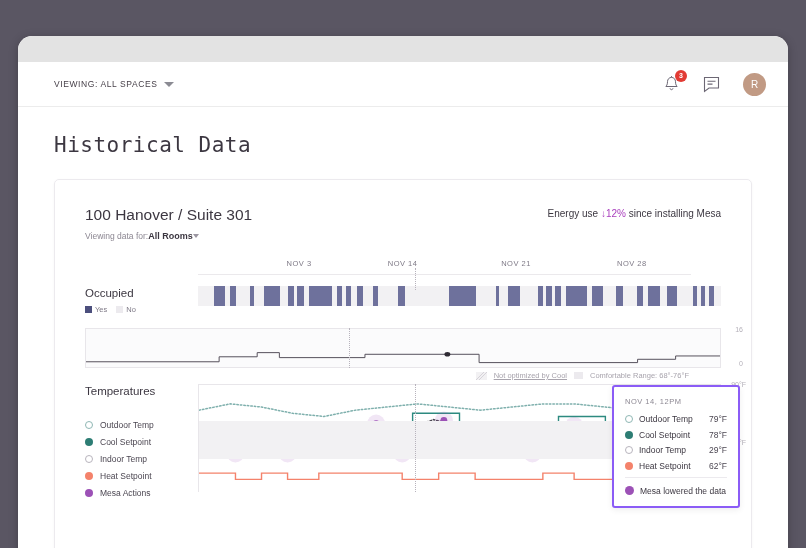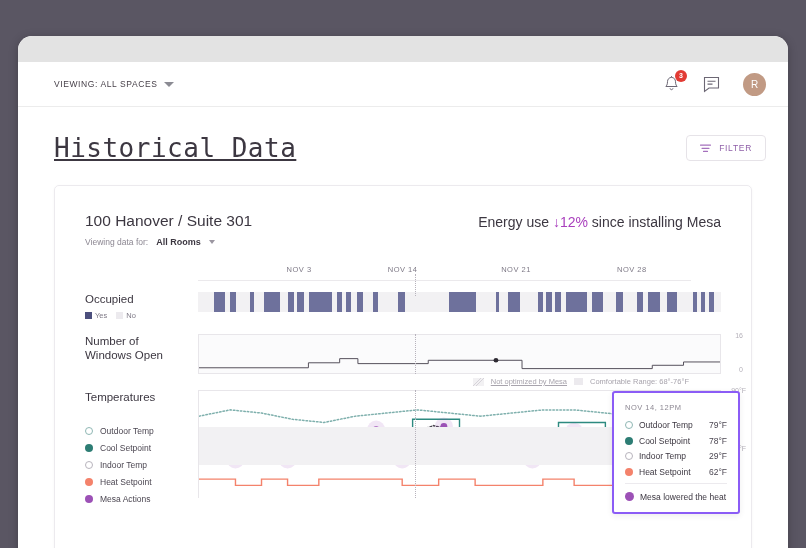--- a/index.html
+++ b/index.html
@@ -54,21 +54,21 @@
     align-items: center; justify-content: center;
     cursor: pointer;
   }
   
   #pagehead {
     display: flex; align-items: center;
     padding: 26px 22px 0 36px;
   }
   #pagetitle {
     font-family: "DejaVu Sans Mono", monospace;
-    font-size: 26px; color: #3c3741; letter-spacing: .5px; text-decoration: underline;
+    font-size: 21px; color: #3c3741; letter-spacing: .5px;
   }
   #filterbtn {
     margin-left: auto;
     border: 1px solid #e6e3e8; border-radius: 4px;
     background: #fff; padding: 7px 13px;
     display: flex; align-items: center; gap: 8px;
     cursor: pointer;
   }
   #filterbtn .lbl {
     font-size: 8.5px; letter-spacing: .7px; color: #8f5fa8;
@@ -81,30 +81,30 @@
     border-radius: 5px;
     height: 420px;
     box-shadow: 0 1px 3px rgba(0,0,0,.04);
     padding: 26px 30px 0 30px;
     position: relative;
   }
   .card-top { display: flex; align-items: flex-start; }
   .suite { font-size: 15.5px; color: #3c3741; }
   .viewfor {
     margin-top: 7px; font-size: 8.5px; color: #8c8792;
-    display: flex; align-items: center; gap: 8px;
+    display: flex; align-items: center; gap: 0;
   }
   .viewfor .val { color: #3c3741; font-size: 9px; cursor: pointer; font-weight: bold; }
   .caret-sm {
     width: 0; height: 0;
     border-left: 3.5px solid transparent;
     border-right: 3.5px solid transparent;
     border-top: 4px solid #9b96a1;
   }
-  .energy { margin-left: auto; font-size: 14px; color: #3c3741; padding-top: 2px; }
+  .energy { margin-left: auto; font-size: 10px; color: #3c3741; padding-top: 2px; }
   .energy .pct { color: #a93fbd; }
   
   #charts { position: relative; margin-top: 18px; }
   .datebar {
     position: relative; height: 16px;
     margin-left: 113px; margin-right: 30px;
     border-bottom: 1px solid #ebe9ec;
   }
   .datelbl {
     position: absolute; top: 0;
@@ -207,26 +207,20 @@
           <path d="M2.5 2.5h14v10.5h-9.5l-4.5 3.5z" fill="none" stroke="#6c6774" stroke-width="1.1"></path>
           <path d="M5.5 6.3h8M5.5 9.1h5" stroke="#6c6774" stroke-width="1.1"></path>
         </svg>
       </div>
       <div class="avatar">R</div>
     </div>
   </div>
 
   <div id="pagehead">
     <div id="pagetitle">Historical Data</div>
-    <div id="filterbtn">
-      <svg width="11" height="9" viewBox="0 0 11 9">
-        <path d="M0.5 1.2h10M2 4.3h7M3.5 7.4h4" stroke="#a571bd" stroke-width="1.2" stroke-linecap="round"></path>
-      </svg>
-      <span class="lbl">FILTER</span>
-    </div>
   </div>
 
   <div id="card">
     <div class="card-top">
       <div>
         <div class="suite">100 Hanover / Suite 301</div>
         <div class="viewfor">
           <span>Viewing data for:</span>
           <span class="val">All Rooms</span>
           <span class="caret-sm"></span>
@@ -283,43 +277,39 @@
               <i style="left: 89.6%; width: 2%;"></i>
               <i style="left: 94.6%; width: 0.8%;"></i>
               <i style="left: 96.2%; width: 0.8%;"></i>
               <i style="left: 97.8%; width: 0.8%;"></i>
             </div>
         <div class="nowline" style="left: 41.5%; top: -18px; height: 22px; bottom: auto;"></div>
           </div>
       </div>
 
       <div class="row" style="margin-top:14px">
-        <div class="rowlabel">
-          <div class="t">Number of</div>
-          <div class="t">Windows Open</div>
-        </div>
         <div class="rowplot">
           <div id="winbox">
             <svg id="winsvg" width="100%" height="100%" viewBox="0 0 520 40" preserveAspectRatio="none">
                 <path d="M0,34.5 L109.2,34.5 L109.2,29.25 L140.4,29.25 L140.4,24.875 L158.6,24.875 L158.6,30.125 L228.8,30.125 L228.8,26.625 L322.4,26.625 L322.4,35.375 L452.4,35.375 L452.4,31.875 L483.6,31.875 L483.6,28.375 L520,28.375 L520,28.375 L520,28.375" fill="none" stroke="#56515c" stroke-width="1" vector-effect="non-scaling-stroke"></path>
                 <circle cx="296.4" cy="26.625" r="2.4" fill="#2e2a33"></circle>
               </svg>
           </div>
           <div class="axr" style="top:-2px">16</div>
           <div class="axr" style="top:32px">0</div>
         <div class="nowline" style="left: 41.5%; top: 0px; height: 40px; bottom: auto;"></div>
           </div>
       </div>
 
       <div class="tlegend">
         <svg width="11" height="8" viewBox="0 0 11 8">
           <rect width="11" height="8" fill="#f2f1f3"></rect>
           <path d="M0 8 L8 0 M3 8 L11 0" stroke="#d6d3d9" stroke-width="1"></path>
         </svg>
-        <span class="u">Not optimized by Mesa</span>
+        <span class="u">Not optimized by Cool</span>
         <i class="mini-sw"></i>
         <span>Comfortable Range: 68°-76°F</span>
       </div>
 
       <div class="row" style="margin-top:0">
         <div class="rowlabel">
           <div class="t">Temperatures</div>
           <div class="tkey">
             <div class="ki">
               <i class="dot hollow"></i>
@@ -390,21 +380,21 @@
               <span class="vl">29°F</span>
             </div>
             <div class="ttrow">
               <i class="dot" style="background:#f4826b"></i>
               <span class="nm">Heat Setpoint</span>
               <span class="vl">62°F</span>
             </div>
             <hr>
             <div class="ttact">
               <i class="pdot"></i>
-                <span>Mesa lowered the heat</span>
+                <span>Mesa lowered the data</span>
             </div>
           </div>
         <div class="nowline" style="left: 41.5%; top: 0px; height: 108px; bottom: auto;"></div>
           </div>
       </div>
     </div>
   </div>
 </div>
 
 </body></html>

